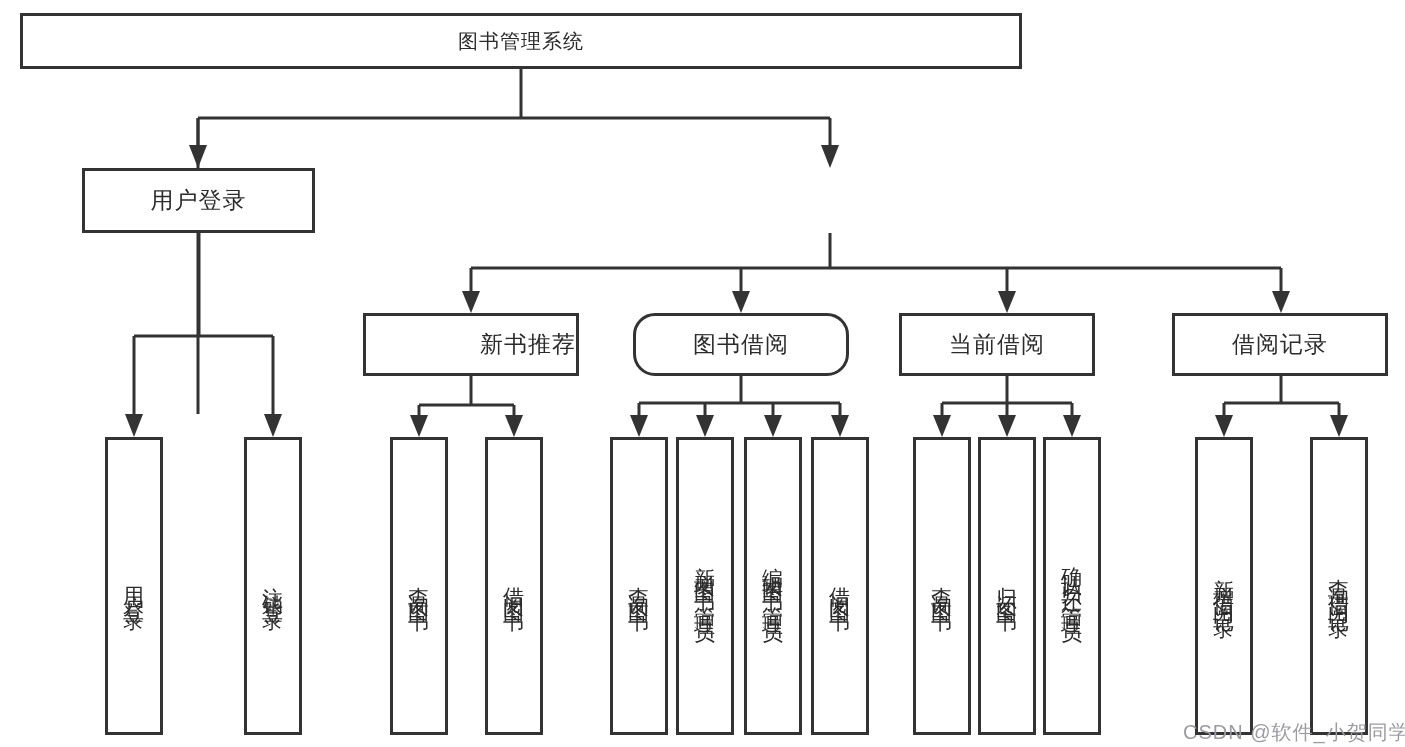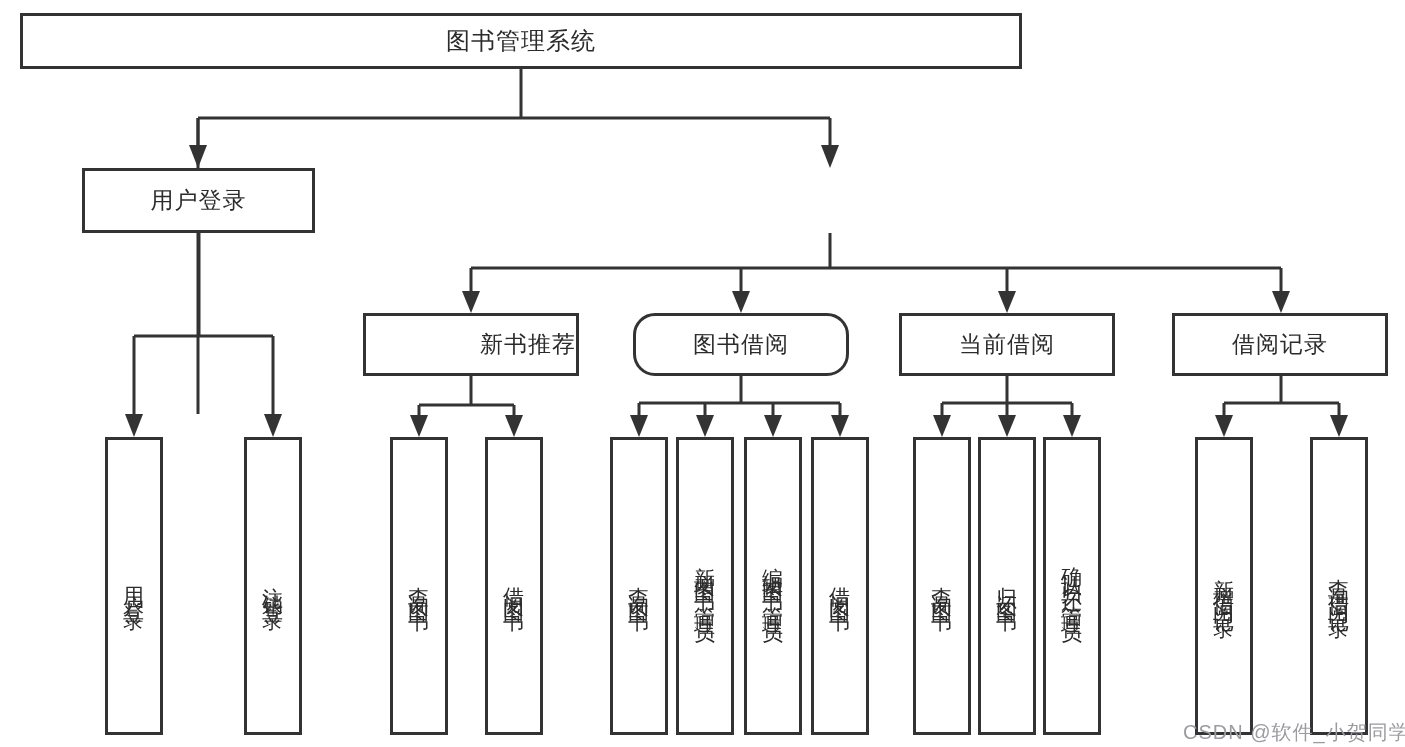--- a/index.html
+++ b/index.html
@@ -20,36 +20,36 @@
   .connectors polygon{fill:var(--line);stroke:none;}
   .node{
     position:absolute;z-index:2;
     box-sizing:border-box;
     border:3px solid var(--line);
     background:#ffffff;
     display:flex;align-items:center;justify-content:center;
     color:var(--text);
   }
   .h-node{font-size:23px;letter-spacing:1px;white-space:nowrap;}
-  .root-node{font-size:24px;}
+  .root-node{font-size:20px;}
   .v-node .label{
     writing-mode:vertical-rl;
     text-orientation:mixed;
     font-size:21px;
     line-height:1;
     letter-spacing:8px;
     white-space:nowrap;
   }
   
   #n-root          {left:20px;  top:13px;  width:1002px; height:56px;}
   #n-user-login    {left:82px;  top:168px; width:233px;  height:65px;}
   #n-book-mgmt     {left:712px; top:168px; width:236px;  height:65px;}
   #n-new-book-rec  {left:363px; top:313px; width:216px;  height:63px;justify-content:flex-end;}
   #n-book-borrow   {left:633px; top:313px; width:216px;  height:63px;border-radius:22px;}
-  #n-current-borrow{left:899px; top:313px; width:216px;  height:63px;}
+  #n-current-borrow{left:899px; top:313px; width:196px;  height:63px;}
   #n-borrow-record {left:1172px;top:313px; width:216px;  height:63px;}
   .leaf{top:437px;width:58px;height:298px;}
   #n-leaf-user-login {left:105px;}
   #n-leaf-logout     {left:244px;}
   #n-leaf-nbr-query  {left:390px;}
   #n-leaf-nbr-borrow {left:485px;}
   #n-leaf-bb-query   {left:610px;}
   #n-leaf-bb-add     {left:676px;}
   #n-leaf-bb-edit    {left:744px;}
   #n-leaf-bb-borrow  {left:811px;}

